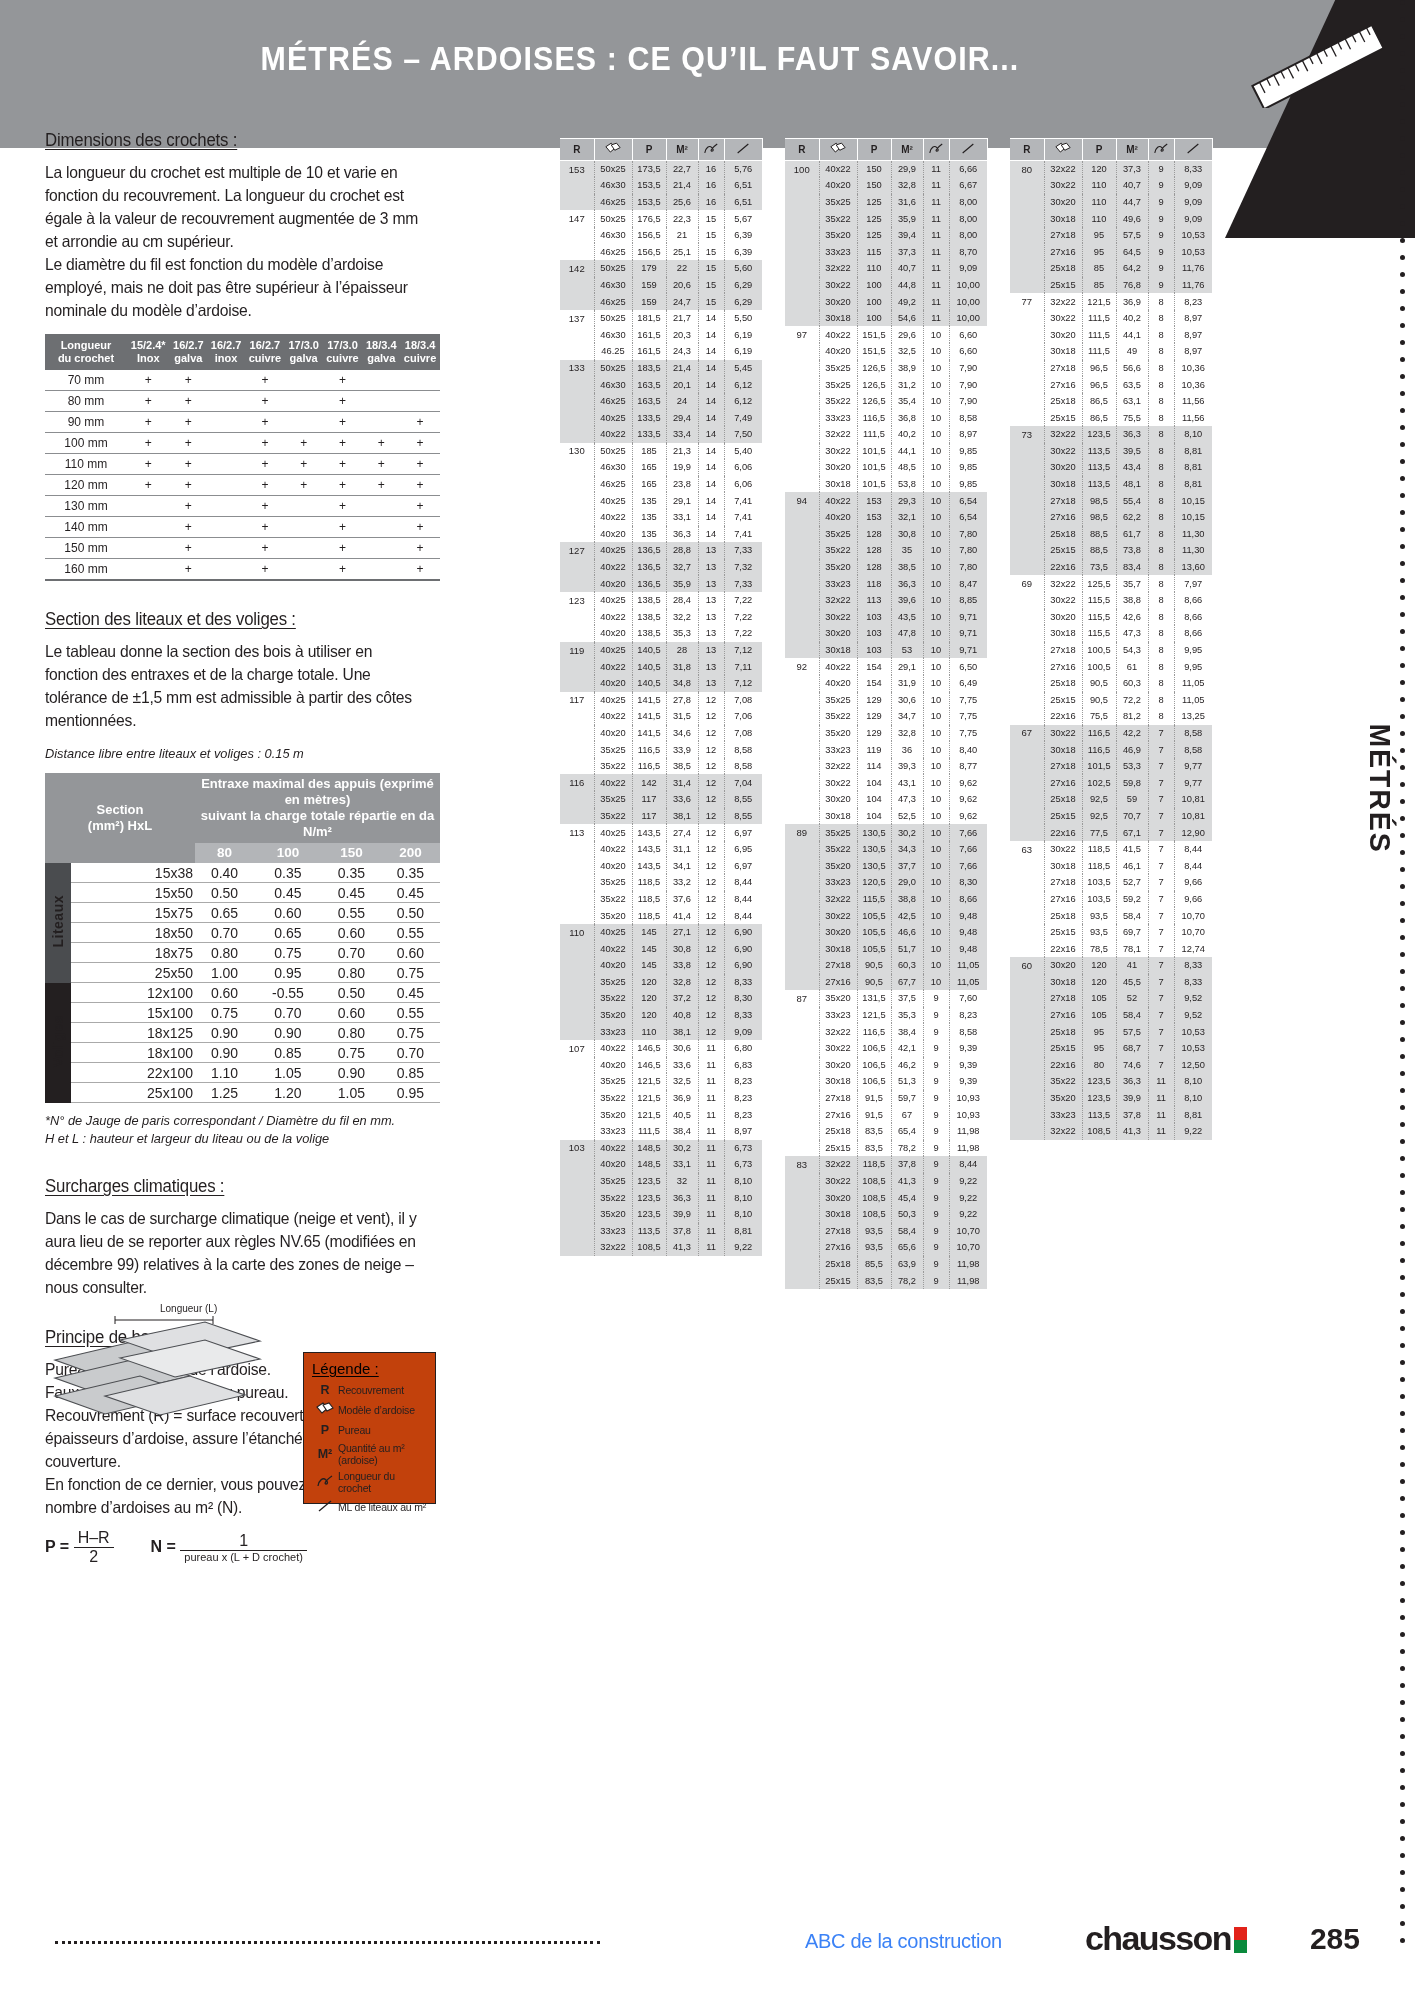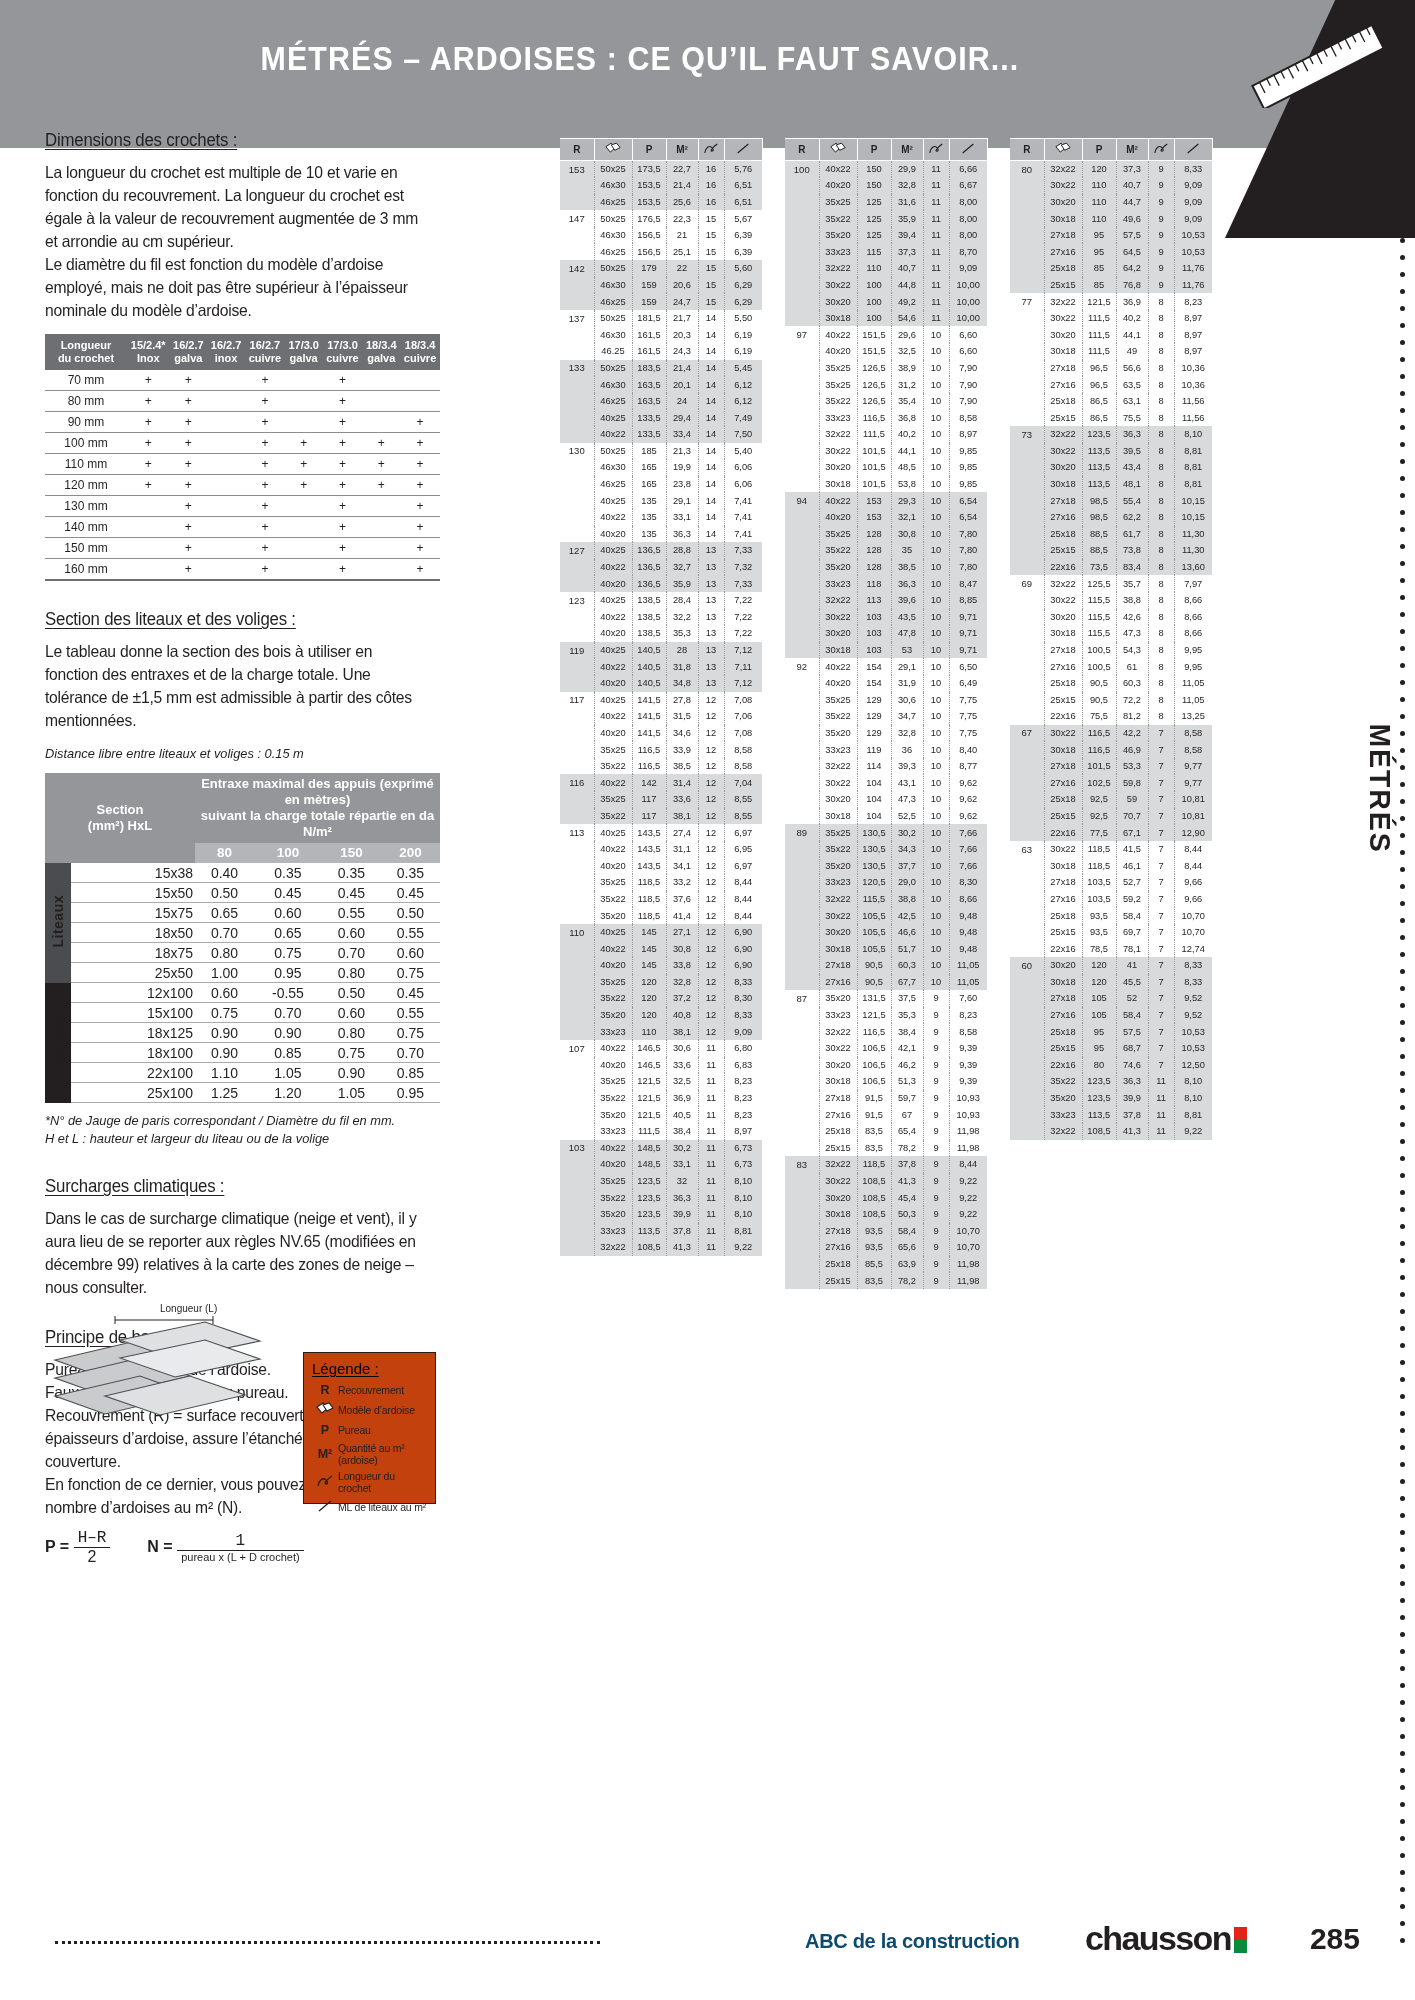--- a/index.html
+++ b/index.html
@@ -106,21 +106,21 @@
     background:#4a4c4f; color:#fff; font-weight:bold; font-size:13.5px;
     text-align:center; vertical-align:middle; width:26px;
     border-bottom:none !important;
   }
   .rot-cell.dark { background:#231f20; }
   .rot-inner { writing-mode: vertical-rl; transform: rotate(180deg); letter-spacing:0.5px;}
 
   
   .formula { position:relative; margin-top:10px; font-size:16px; color:#231f20; }
   .frac { display:inline-block; text-align:center; vertical-align:middle; }
-  .frac .num { border-bottom:1.6px solid #231f20; padding:0 4px; display:block;font-family:Liberation Mono, monospace; }
+  .frac .num { border-bottom:1.6px solid #231f20; padding:0 4px; display:block; }
   .frac .den { display:block; padding:0 4px; }
 
   
   .diag { position:absolute; left:45px; top:1300px; width:250px; height:145px; }
 
   
   .legend {
     position:absolute; left:303px; top:1352px; width:133px; height:152px;
     border:1.6px solid #231f20; background:#c2410c; padding:7px 8px;
   }
@@ -158,21 +158,21 @@
   .col-ml  { width:38px; }
 
   
   .footer { position:absolute; left:0; bottom:46px; width:1415px; height:40px; }
   .dots-line {
     position:absolute; left:55px; bottom:10px; width:545px;
     border-bottom:3.2px dotted #231f20;
   }
   .abc {
     position:absolute; left:805px; bottom:1px;
-    font-size:20px; font-weight:bold; color:#0c4a6e; letter-spacing:-0.3px;margin-top:44px;
+    font-size:20px; font-weight:normal; color:#3b82f6; letter-spacing:-0.3px;margin-top:44px;
   }
   .brand {
     position:absolute; left:1085px; bottom:-4px;
     font-size:34px; font-weight:bold; color:#231f20; letter-spacing:-1.6px;
   }
   .brand-sq { display:inline-block; width:13px; height:26px; vertical-align:-3px; margin-left:3px;}
   .pageno {
     position:absolute; right:55px; bottom:-2px;
     font-size:30px; font-weight:bold; color:#231f20;
   }

